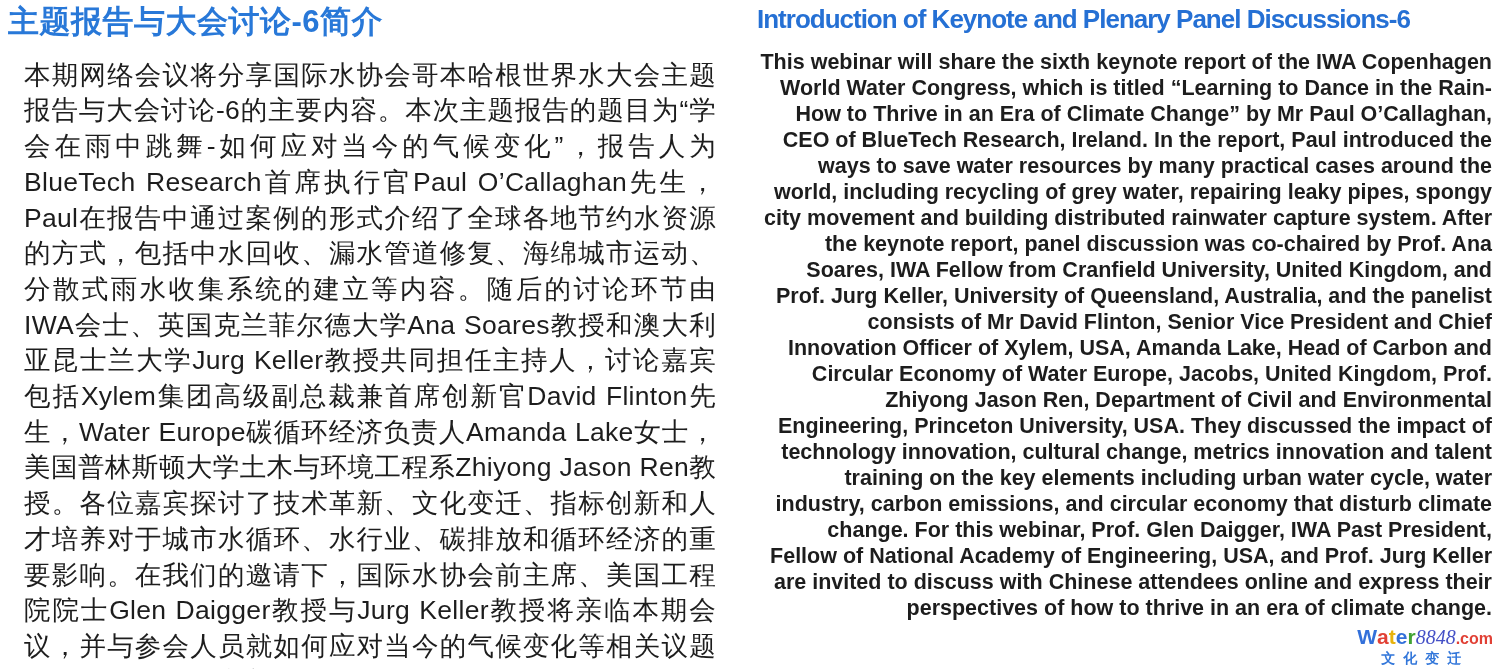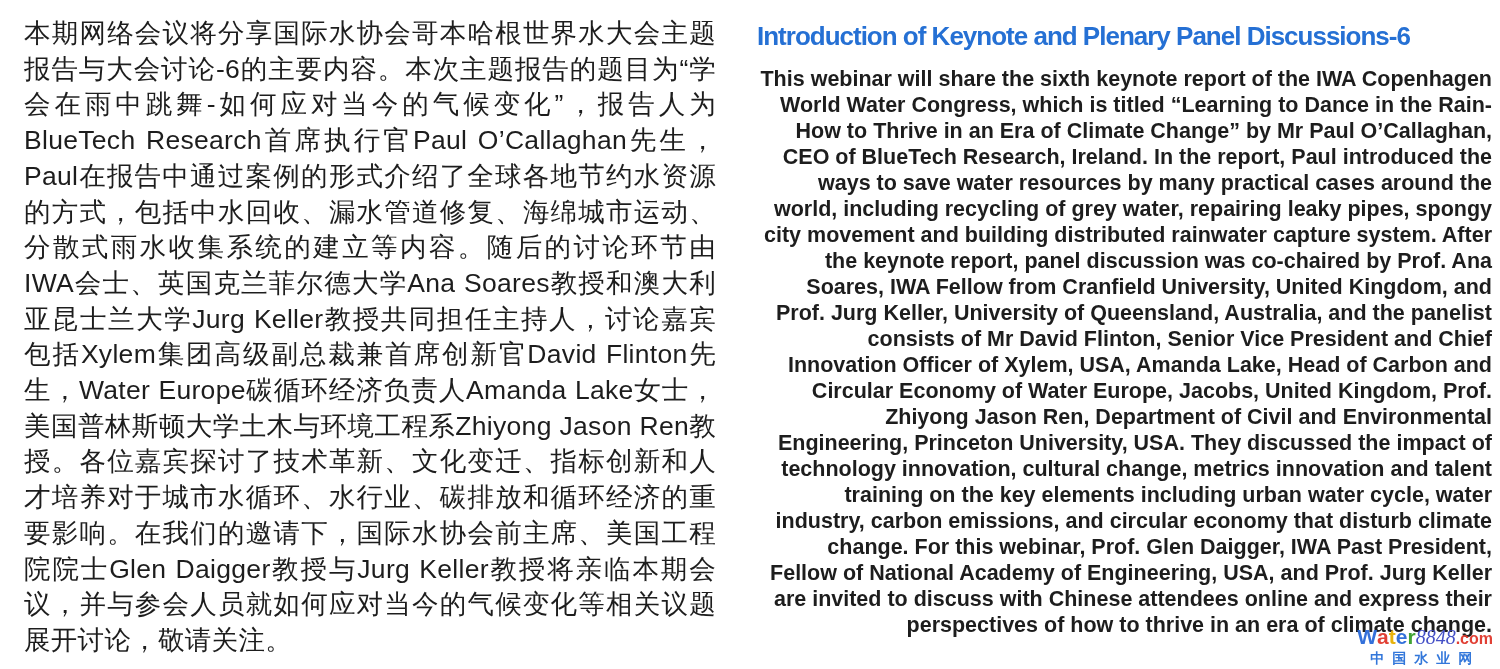--- a/index.html
+++ b/index.html
@@ -32,21 +32,21 @@
     padding-top: 3px;
     font-size: 31px;
     font-weight: bold;
     color: #2878d8;
     letter-spacing: 0.5px;
     line-height: 1.25;
     white-space: nowrap;
   }
   .heading-en {
     margin: 0;
-    padding-top: 21px;
+    padding-top: 4px;
     font-size: 26px;
     font-weight: bold;
     color: #2570d4;
     letter-spacing: -1px;
     line-height: 1.2;
     white-space: nowrap;
   }
   .body-cn {
     margin: 16px;
     margin-top: 16px;
@@ -106,28 +106,29 @@
     letter-spacing: 8px;
     white-space: nowrap;
   }
 </style>
 </head>
 <body>
 
 <div class="page">
 
   <div class="col col-cn">
+    <h1 class="heading-cn">主题报告与大会讨论-6简介</h1>
     <p class="body-cn">本期网络会议将分享国际水协会哥本哈根世界水大会主题报告与大会讨论-6的主要内容。本次主题报告的题目为“学会在雨中跳舞-如何应对当今的气候变化”，报告人为BlueTech Research首席执行官Paul O’Callaghan先生，Paul在报告中通过案例的形式介绍了全球各地节约水资源的方式，包括中水回收、漏水管道修复、海绵城市运动、分散式雨水收集系统的建立等内容。随后的讨论环节由IWA会士、英国克兰菲尔德大学Ana Soares教授和澳大利亚昆士兰大学Jurg Keller教授共同担任主持人，讨论嘉宾包括Xylem集团高级副总裁兼首席创新官David Flinton先生，Water Europe碳循环经济负责人Amanda Lake女士，美国普林斯顿大学土木与环境工程系Zhiyong Jason Ren教授。各位嘉宾探讨了技术革新、文化变迁、指标创新和人才培养对于城市水循环、水行业、碳排放和循环经济的重要影响。在我们的邀请下，国际水协会前主席、美国工程院院士Glen Daigger教授与Jurg Keller教授将亲临本期会议，并与参会人员就如何应对当今的气候变化等相关议题展开讨论，敬请关注。</p>
   </div>
 
   <div class="col col-en">
     <h1 class="heading-en">Introduction of Keynote and Plenary Panel Discussions-6</h1>
     <p class="body-en">This webinar will share the sixth keynote report of the IWA Copenhagen World Water Congress, which is titled “Learning to Dance in the Rain-How to Thrive in an Era of Climate Change” by Mr Paul O’Callaghan, CEO of BlueTech Research, Ireland. In the report, Paul introduced the ways to save water resources by many practical cases around the world, including recycling of grey water, repairing leaky pipes, spongy city movement and building distributed rainwater capture system. After the keynote report, panel discussion was co-chaired by Prof. Ana Soares, IWA Fellow from Cranfield University, United Kingdom, and Prof. Jurg Keller, University of Queensland, Australia, and the panelist consists of Mr David Flinton, Senior Vice President and Chief Innovation Officer of Xylem, USA, Amanda Lake, Head of Carbon and Circular Economy of Water Europe, Jacobs, United Kingdom, Prof. Zhiyong Jason Ren, Department of Civil and Environmental Engineering, Princeton University, USA. They discussed the impact of technology innovation, cultural change, metrics innovation and talent training on the key elements including urban water cycle, water industry, carbon emissions, and circular economy that disturb climate change. For this webinar, Prof. Glen Daigger, IWA Past President, Fellow of National Academy of Engineering, USA, and Prof. Jurg Keller are invited to discuss with Chinese attendees online and express their perspectives of how to thrive in an era of climate change.</p>
   </div>
 
   <div class="watermark">
     <div class="wm-line1">
       <span class="wm-letter wm-w">W</span><span class="wm-letter wm-a">a</span><span class="wm-letter wm-t">t</span><span class="wm-letter wm-e">e</span><span class="wm-letter wm-r">r</span><span class="wm-number">8848</span><span class="wm-tld">.com</span>
     </div>
-    <div class="wm-line2">中国水业网</div>
+    <div class="wm-line2">文化变迁</div>
   </div>
 
 </div>
 
 </body></html>

